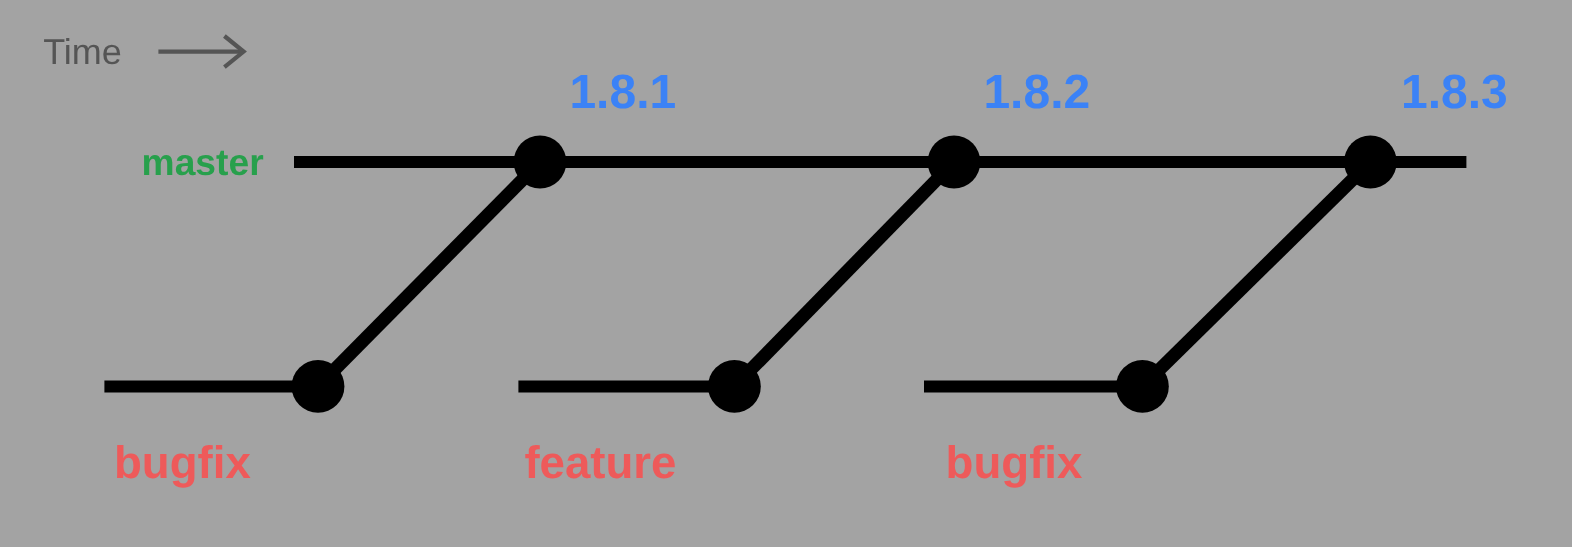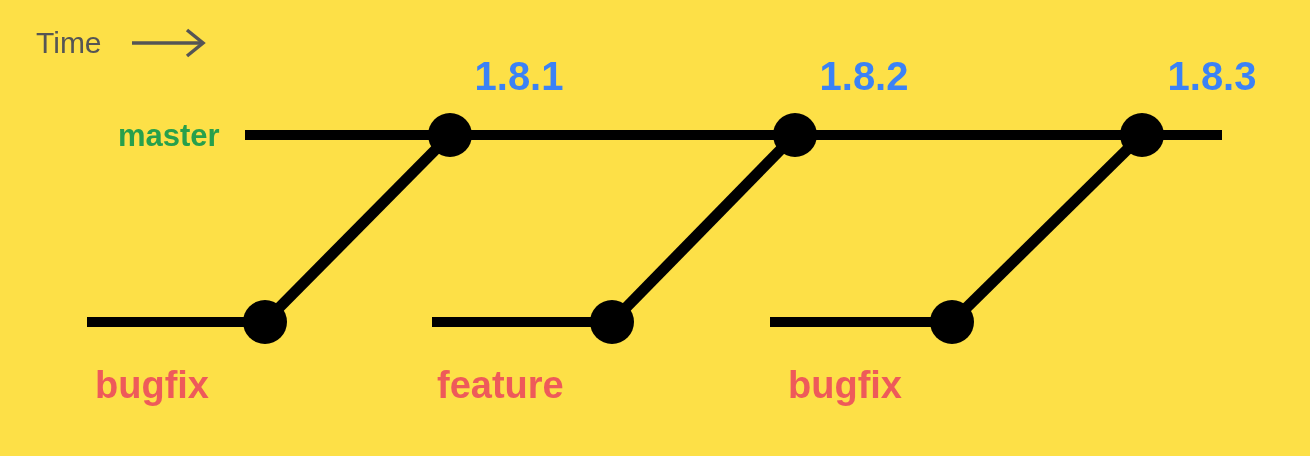--- a/index.html
+++ b/index.html
@@ -7,21 +7,21 @@
     padding: 0;
     background: #ffffff;
   }
   body {
     font-family: "Liberation Sans", sans-serif;
   }
   #diagram-root {
     position: relative;
     width: 1310px;
     height: 456px;
-    background: #fde047;
+    background: #a3a3a3;
     overflow: hidden;
   }
   #git-svg {
     position: absolute;
     left: 0;
     top: 0;
     width: 1310px;
     height: 456px;
     display: block;
   }

